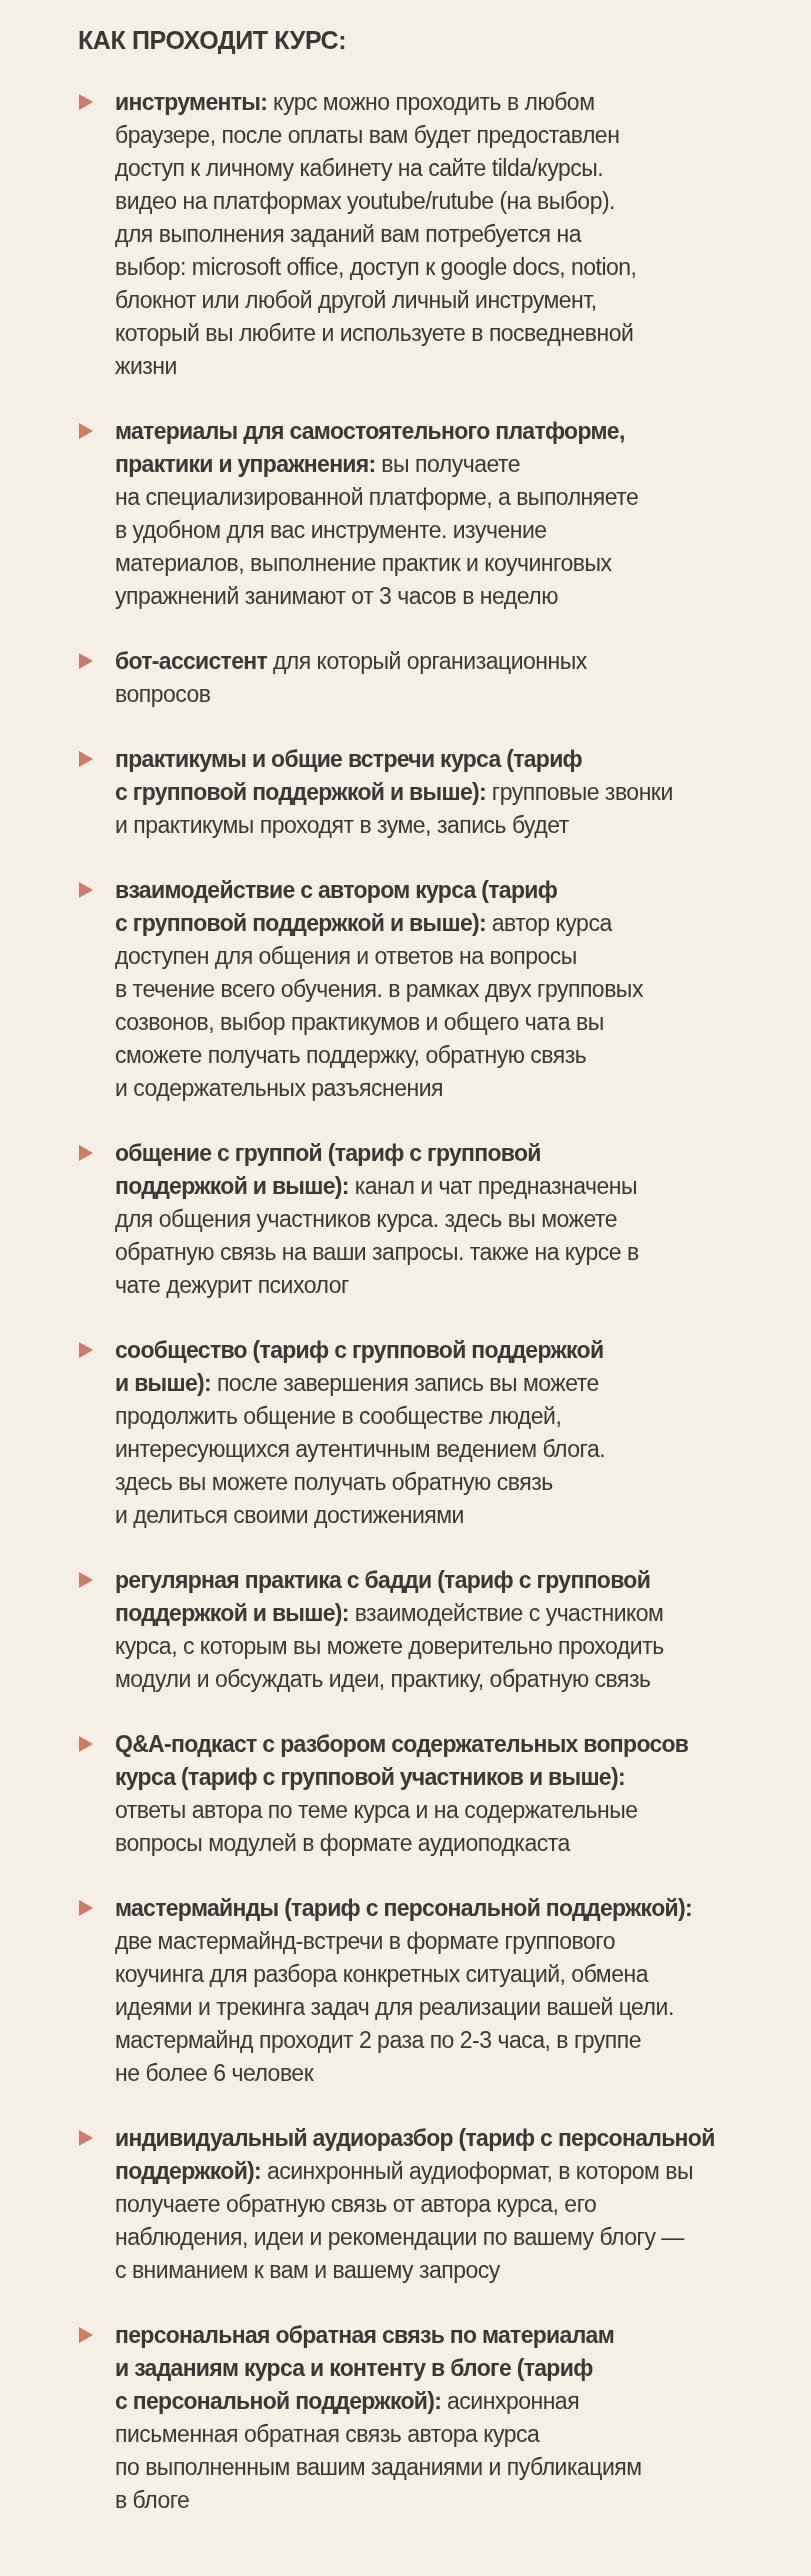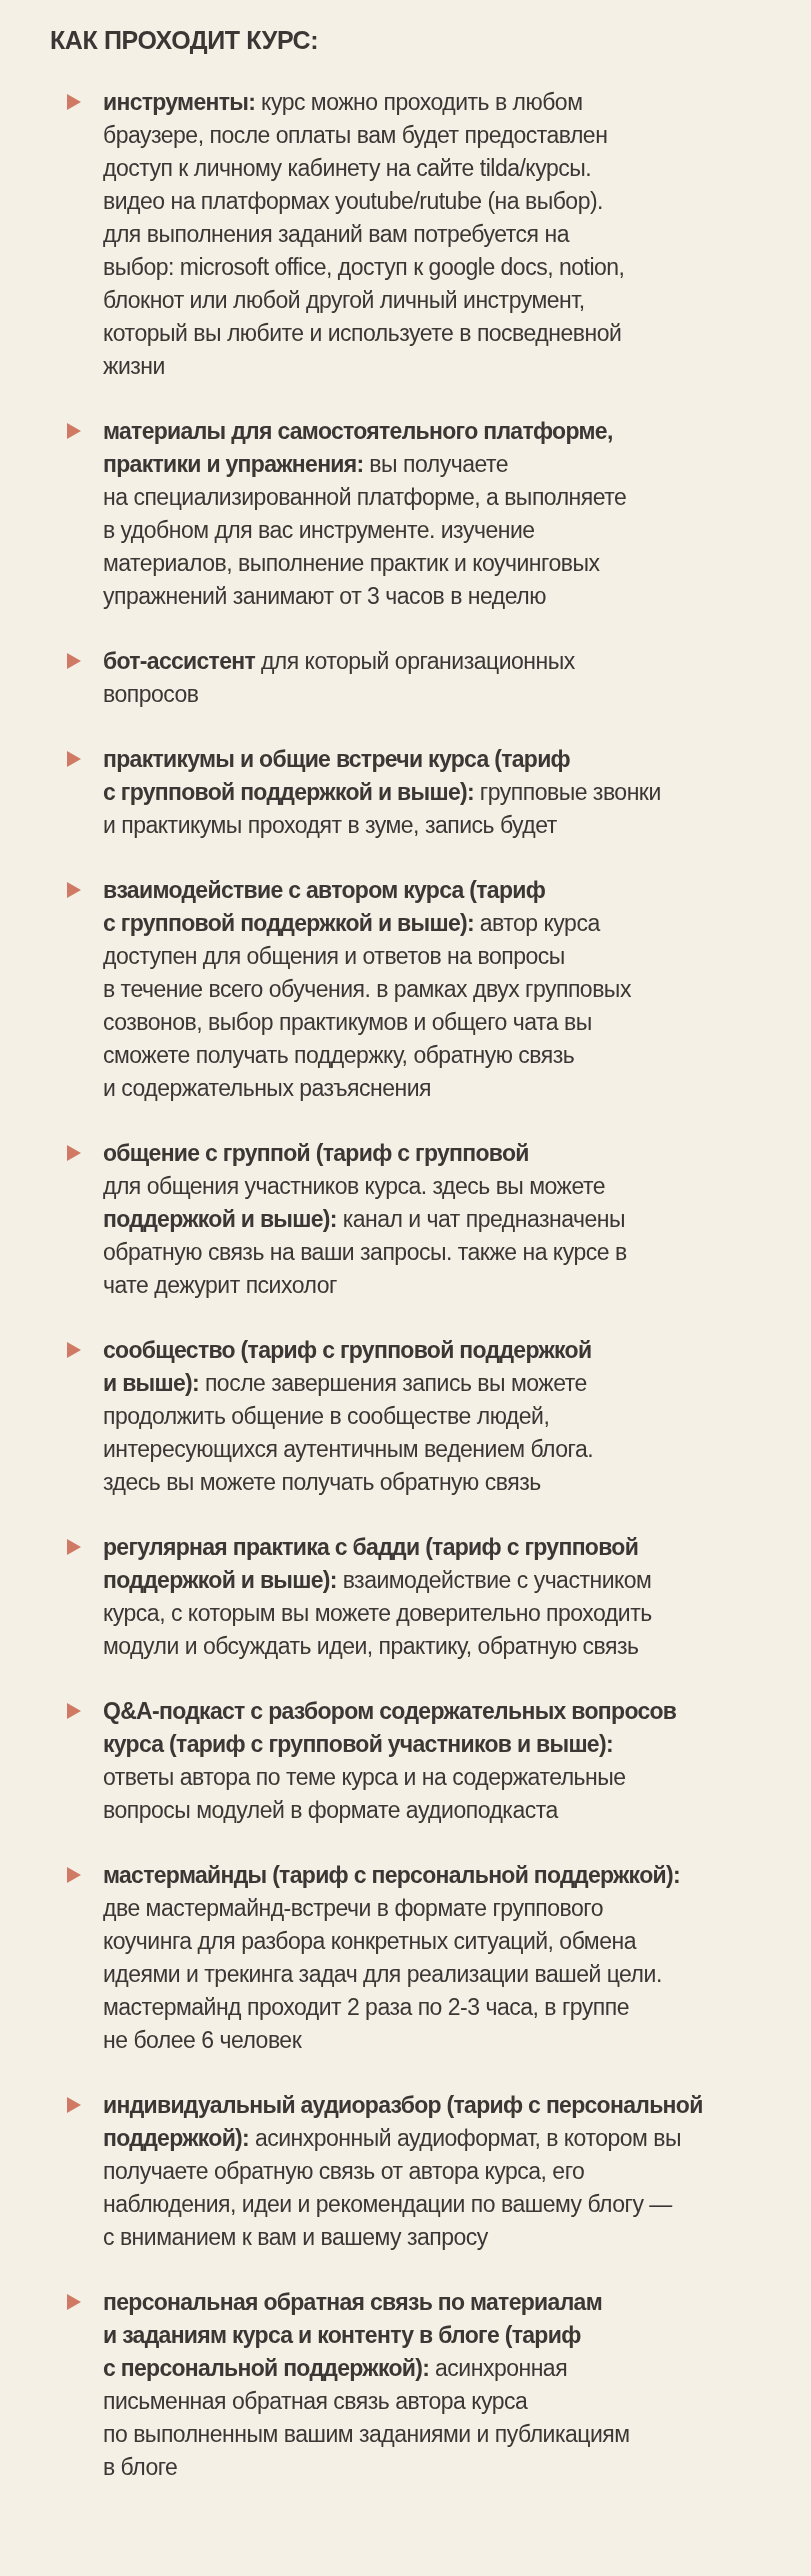--- a/index.html
+++ b/index.html
@@ -4,30 +4,30 @@
 <style>
   html, body { margin: 0; padding: 0; }
   body {
     width: 811px;
     height: 2576px;
     background: #f4f0e6;
     color: #3a3734;
     font-family: "Liberation Sans", "DejaVu Sans", sans-serif;
     overflow: hidden;
   }
-  .page { position: relative; padding: 24px 0 0 50px; }
+  .page { position: relative; padding: 24px 0 0 78px; }
   .title {
     font-size: 25px;
     font-weight: 700;
     letter-spacing: -0.4px;
     line-height: 33px;
     margin: 0 0 28.5px 0;
     color: #3a3734;
   }
-  .list { list-style: none; margin: 16px; padding: 0; }
+  .list { list-style: none; margin: 0; padding: 0; }
   .item { position: relative; padding-left: 37px; margin-bottom: 32px; }
   .bullet {
     position: absolute;
     left: 0.8px;
     top: 8.3px;
     width: 0; height: 0;
     border-top: 8.3px solid transparent;
     border-bottom: 8.3px solid transparent;
     border-left: 14.3px solid #d07a65;
   }
@@ -96,34 +96,35 @@
           <span class="line"><span class="n">в течение всего обучения. в рамках двух групповых</span></span>
           <span class="line"><span class="n">созвонов, выбор практикумов и общего чата вы</span></span>
           <span class="line"><span class="n">сможете получать поддержку, обратную связь</span></span>
           <span class="line"><span class="n">и содержательных разъяснения</span></span>
         </div>
   </li>
       <li class="item">
     <span class="bullet"></span>
     <div class="lines">
           <span class="line"><span class="b">общение с группой (тариф с групповой</span></span>
+          <span class="line"><span class="b">поддержкой и выше):</span><span class="n"> канал и чат предназначены</span></span>
           <span class="line"><span class="n">для общения участников курса. здесь вы можете</span></span>
-          <span class="line"><span class="b">поддержкой и выше):</span><span class="n"> канал и чат предназначены</span></span>
           <span class="line"><span class="n">обратную связь на ваши запросы. также на курсе в</span></span>
           <span class="line"><span class="n">чате дежурит психолог</span></span>
         </div>
   </li>
       <li class="item">
     <span class="bullet"></span>
     <div class="lines">
           <span class="line"><span class="b">сообщество (тариф с групповой поддержкой</span></span>
           <span class="line"><span class="b">и выше):</span><span class="n"> после завершения запись вы можете</span></span>
           <span class="line"><span class="n">продолжить общение в сообществе людей,</span></span>
           <span class="line"><span class="n">интересующихся аутентичным ведением блога.</span></span>
           <span class="line"><span class="n">здесь вы можете получать обратную связь</span></span>
+          <span class="line"><span class="n">и делиться своими достижениями</span></span>
         </div>
   </li>
       <li class="item">
     <span class="bullet"></span>
     <div class="lines">
           <span class="line"><span class="b">регулярная практика с бадди (тариф с групповой</span></span>
           <span class="line"><span class="b">поддержкой и выше):</span><span class="n"> взаимодействие с участником</span></span>
           <span class="line"><span class="n">курса, с которым вы можете доверительно проходить</span></span>
           <span class="line"><span class="n">модули и обсуждать идеи, практику, обратную связь</span></span>
         </div>

